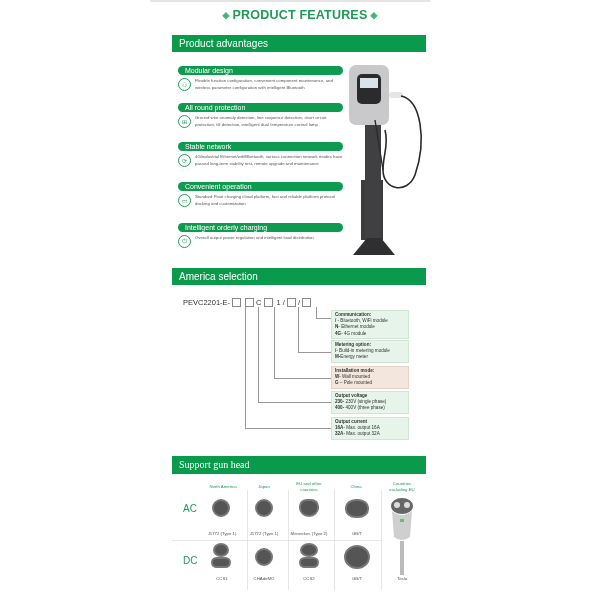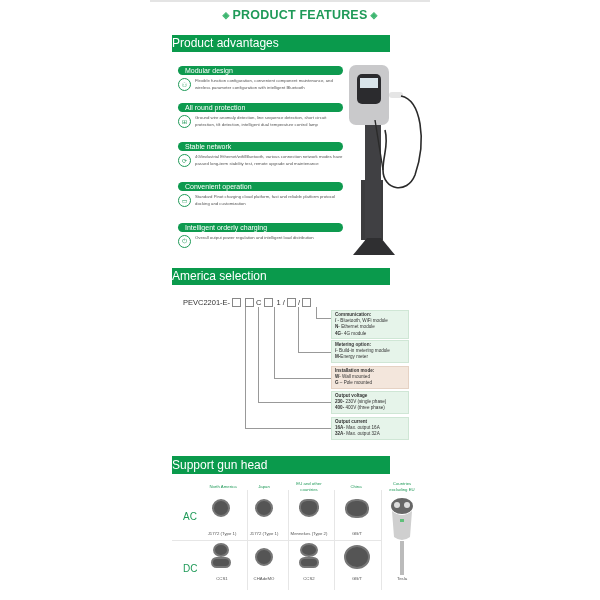--- a/index.html
+++ b/index.html
@@ -1,35 +1,35 @@
 <!DOCTYPE html>
 <html><head>
 <meta charset="utf-8">
 <style>
   html,body{margin:0;padding:0;background:#fff;}
   body{width:600px;height:600px;position:relative;overflow:hidden;font-family:"Liberation Sans",sans-serif;color:#444;}
   .topline{position:absolute;left:150px;top:0;width:280px;height:2px;background:#e4e4e4;}
   .pf-title{position:absolute;left:0;top:8px;width:600px;text-align:center;color:#1f9a58;font-weight:bold;font-size:12.5px;letter-spacing:0.2px;}
   .pf-title .dia{font-size:9px;color:#3bb56e;margin:0 3px;vertical-align:1px;}
-  .section-bar{position:absolute;left:172px;width:218px;height:17px;background:#0a9a4c;color:#fff;font-size:12px;line-height:17px;box-sizing:border-box;}
+  .section-bar{position:absolute;left:172px;width:254px;height:17px;background:#0a9a4c;color:#fff;font-size:10px;line-height:17px;padding-left:7px;box-sizing:border-box;}
   .adv{position:absolute;left:178px;width:165px;}
   .adv .pill{height:9px;border-radius:5px;background:#0e9a4f;color:#fff;font-size:7px;line-height:9px;padding-left:7px;}
   .adv .row{display:flex;align-items:flex-start;margin-top:2px;}
   .adv .ico{width:11px;height:11px;border:1px solid #1f9a58;border-radius:50%;flex:none;margin-top:1px;display:flex;align-items:center;justify-content:center;color:#1f9a58;font-size:6px;}
   .adv .desc{font-size:4.3px;line-height:7px;color:#555;margin-left:4px;}
   .charger{position:absolute;left:345px;top:60px;width:85px;height:195px;}
   .code-line{position:absolute;left:183px;top:298px;font-size:7.5px;color:#333;display:flex;align-items:center;}
   .box{display:inline-block;width:7px;height:7px;border:1px solid #888;margin:0 2px;}
   .vline{position:absolute;width:1px;background:#999;}
   .hline{position:absolute;height:1px;background:#999;}
   .optbox{position:absolute;left:331px;width:78px;background:#e6f4ea;border:1px solid #cfe6d5;padding:1px 3px;box-sizing:border-box;font-size:4.6px;line-height:6.2px;color:#333;}
   .optbox.tan{background:#f3e6dc;border-color:#e5d2c4;}
   .optbox b{font-weight:bold;}
   .col-head{position:absolute;font-size:4.3px;color:#1f9a58;text-align:center;line-height:6px;}
-  .rowlab{position:absolute;font-size:10px;color:#1f9a58;margin-top:8px;}
+  .rowlab{position:absolute;font-size:10px;color:#1f9a58;}
   .conn{position:absolute;border-radius:50%;background:#555;border:2px solid #777;box-sizing:border-box;}
   .conn-lab{position:absolute;font-size:4.3px;color:#555;text-align:center;width:50px;}
   .gridv{position:absolute;width:1px;background:#e6e6e6;}
   .gridh{position:absolute;height:1px;background:#e6e6e6;}
 </style>
 </head>
 <body>
 
 <div class="topline"></div>
 
@@ -132,21 +132,21 @@
   <div><b>Output voltage</b></div>
   <div><b>230-</b><span> 230V (single phase)</span></div>
   <div><b>400-</b><span> 400V (three phase)</span></div>
 </div>
 <div class="optbox" style="top:417px;">
   <div><b>Output current</b></div>
   <div><b>16A-</b><span> Max. output 16A</span></div>
   <div><b>32A-</b><span> Max. output 32A</span></div>
 </div>
 
-<div class="section-bar" style="top:456px;height:18px;line-height:18px;">Support gun head</div>
+<div class="section-bar" style="top:456px;height:18px;line-height:18px;font-family:Liberation Serif, serif;">Support gun head</div>
 
 <div class="col-head" style="left:200px;top:484px;width:46px;">North America</div>
 <div class="col-head" style="left:248px;top:484px;width:32px;">Japan</div>
 <div class="col-head" style="left:292px;top:481px;width:34px;">EU and other countries</div>
 <div class="col-head" style="left:338px;top:484px;width:36px;">China</div>
 <div class="col-head" style="left:384px;top:481px;width:36px;">Countries excluding EU</div>
 
 <div class="gridv" style="left:247px;top:490px;height:100px;"></div>
 <div class="gridv" style="left:288px;top:490px;height:100px;"></div>
 <div class="gridv" style="left:334px;top:490px;height:100px;"></div>

